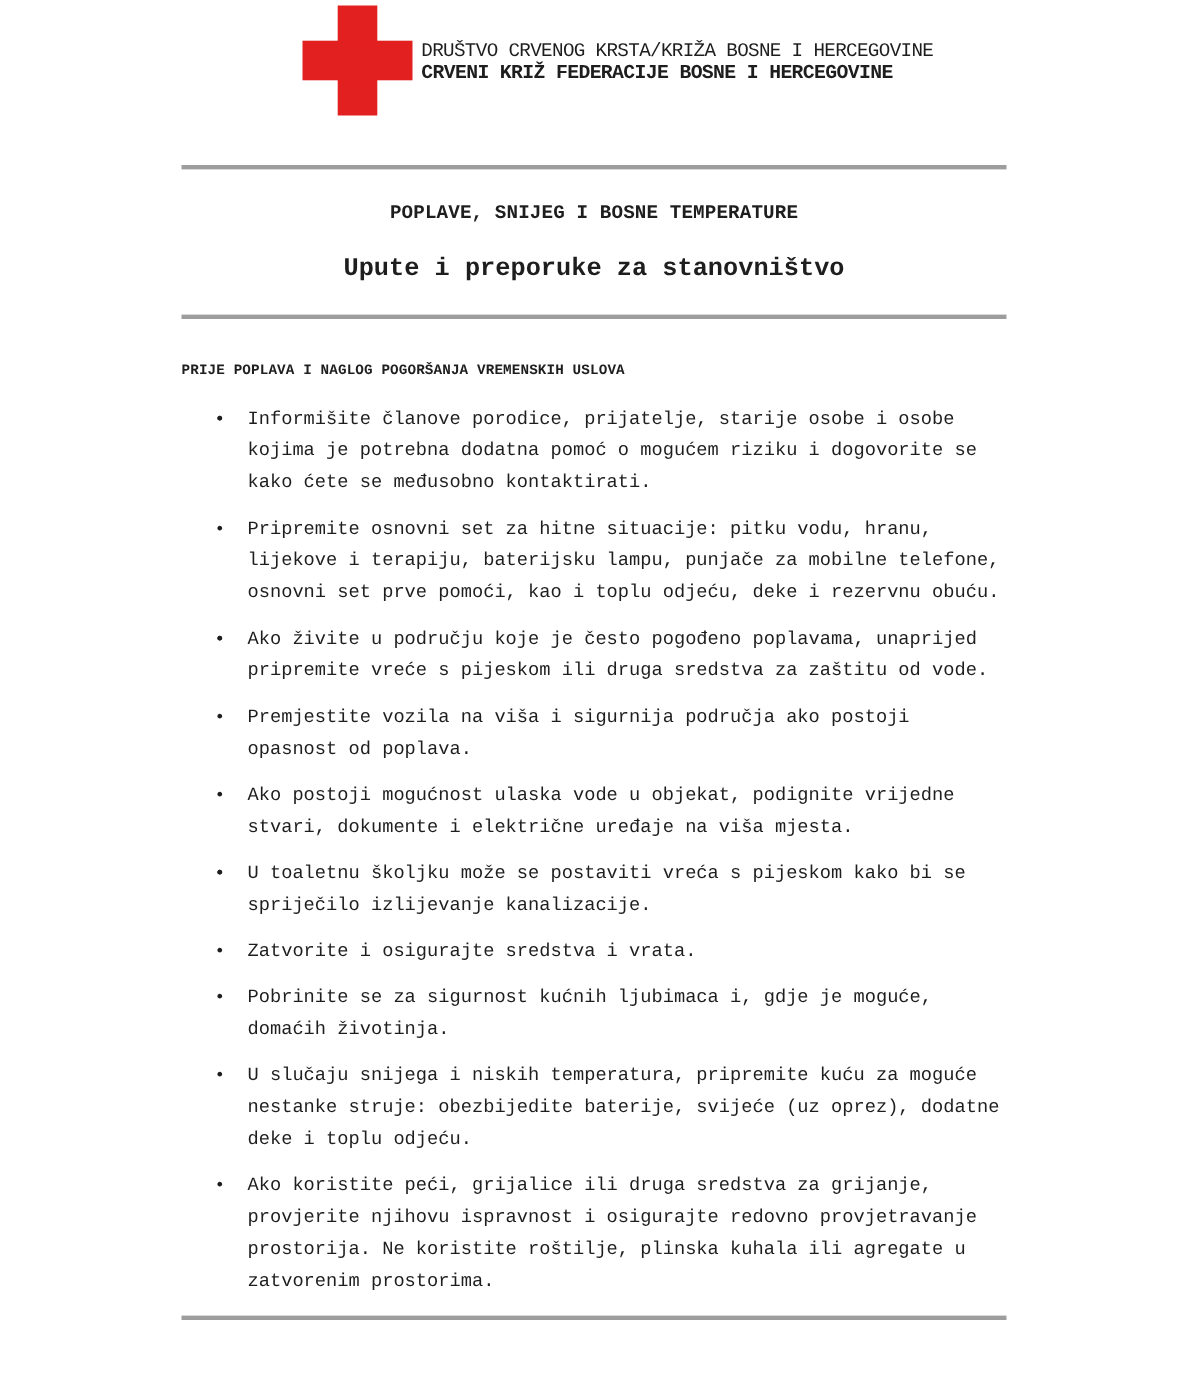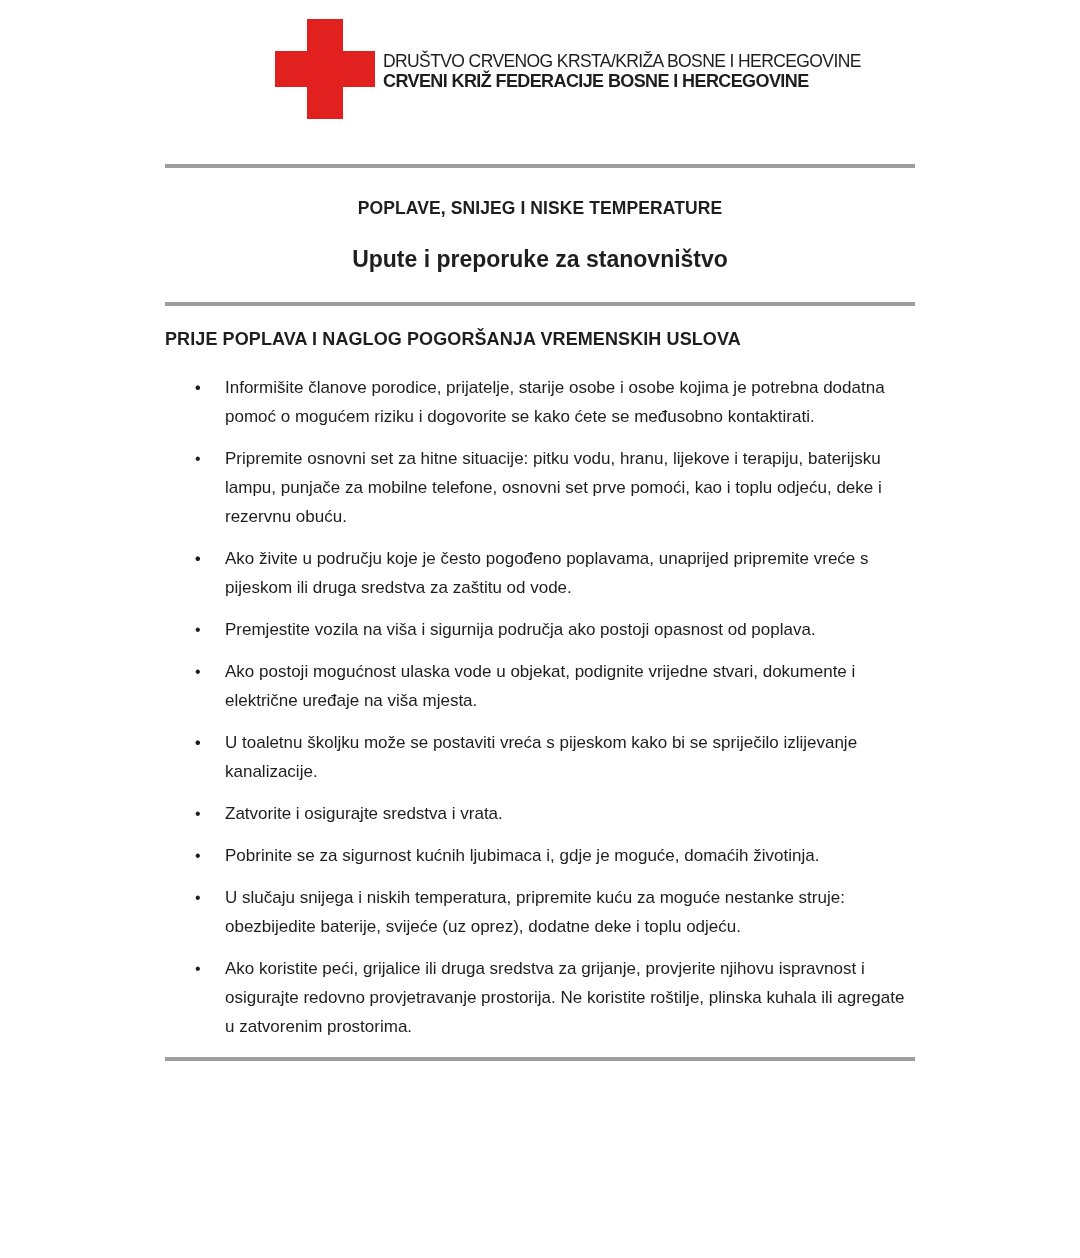--- a/index.html
+++ b/index.html
@@ -13,21 +13,22 @@
     width:1080px;
     height:1258px;
     background:#ffffff;
     overflow:hidden;
     font-family:"Liberation Sans","DejaVu Sans",sans-serif;
     color:var(--text);
   }
   .content{
     width:750px;
     margin:0 auto;
-    padding-top:19px;
+    padding-top:5px;
+    font-family:Liberation Mono, monospace;
   }
   
   .header{
     position:relative;
     height:100px;
   }
   .cross{
     position:absolute;
     left:110px;
     top:0;
@@ -83,22 +84,22 @@
     letter-spacing:0.1px;
   }
   .doc-subtitle{
     margin-top:27px;
     text-align:center;
     font-size:23px;
     font-weight:700;
   }
   
   .section-heading{
-    margin-top:23px;
-    font-size:18px;
+    margin-top:39px;
+    font-size:13px;
     font-weight:700;
     letter-spacing:0.1px;
   }
   ul.bullet-list{
     list-style:none;
     margin-top:23px;
   }
   ul.bullet-list li{
     position:relative;
     padding-left:60px;
@@ -125,21 +126,21 @@
       <div class="h"></div>
     </div>
     <div class="org-text">
       <div class="org-line1">DRUŠTVO CRVENOG KRSTA/KRIŽA BOSNE I HERCEGOVINE</div>
       <div class="org-line2">CRVENI KRIŽ FEDERACIJE BOSNE I HERCEGOVINE</div>
     </div>
   </div>
 
   <hr class="divider d1">
 
-  <div class="doc-title">POPLAVE, SNIJEG I NISKE TEMPERATURE</div>
+  <div class="doc-title">POPLAVE, SNIJEG I BOSNE TEMPERATURE</div>
 
   <div class="doc-subtitle">Upute i preporuke za stanovništvo</div>
 
   <hr class="divider d2">
 
   <div class="section-heading">PRIJE POPLAVA I NAGLOG POGORŠANJA VREMENSKIH USLOVA</div>
 
   <ul class="bullet-list">
 
       <li>

